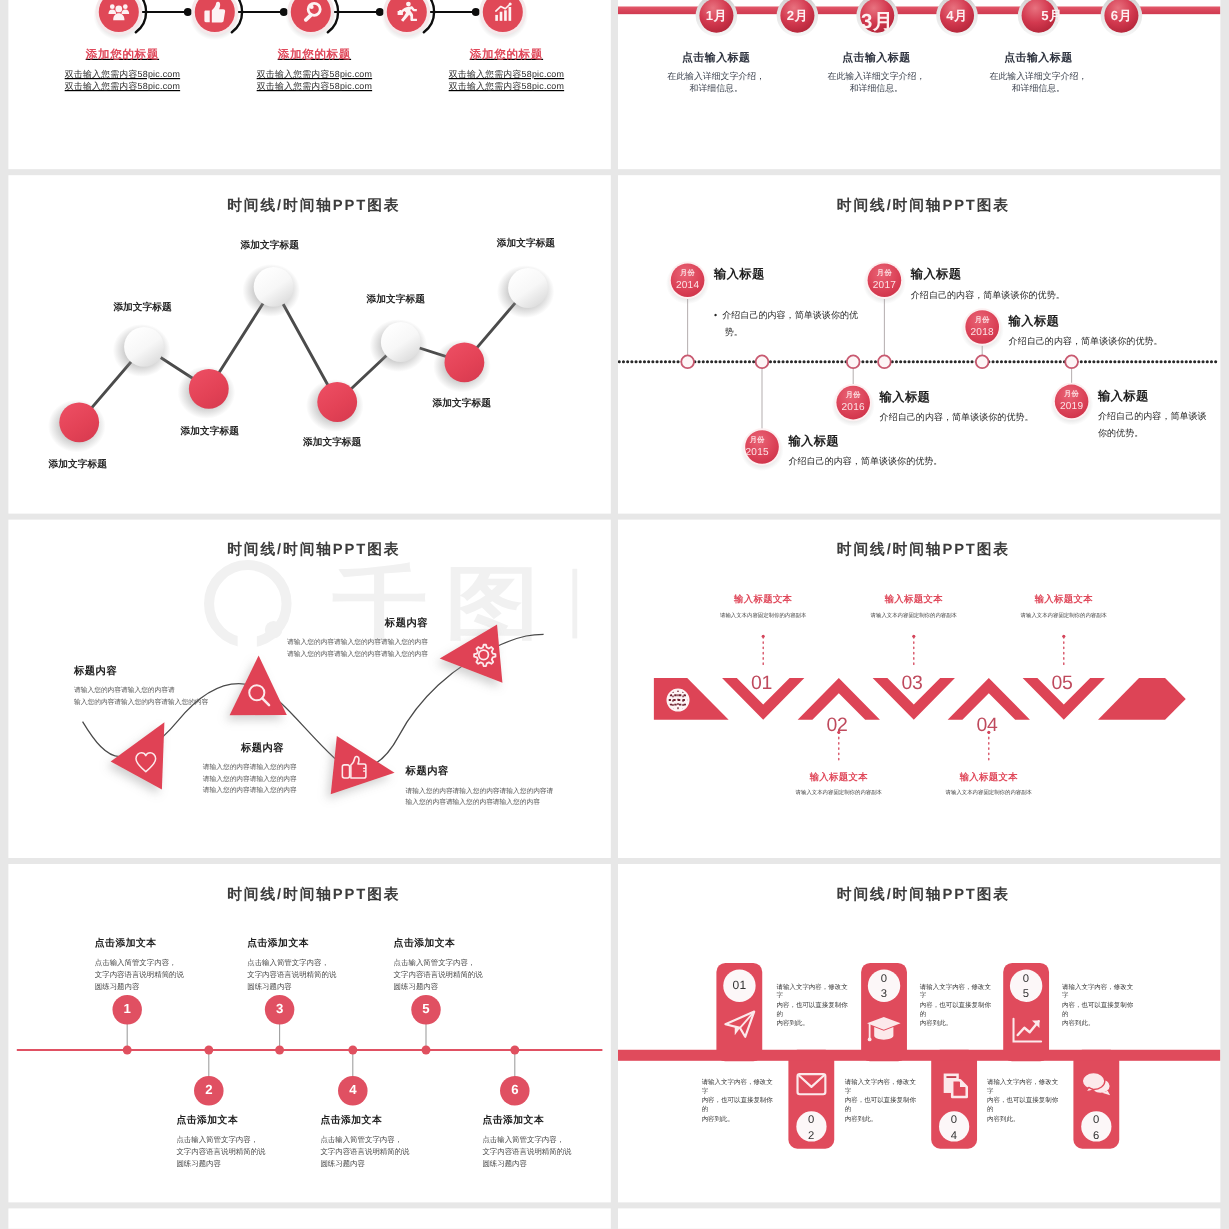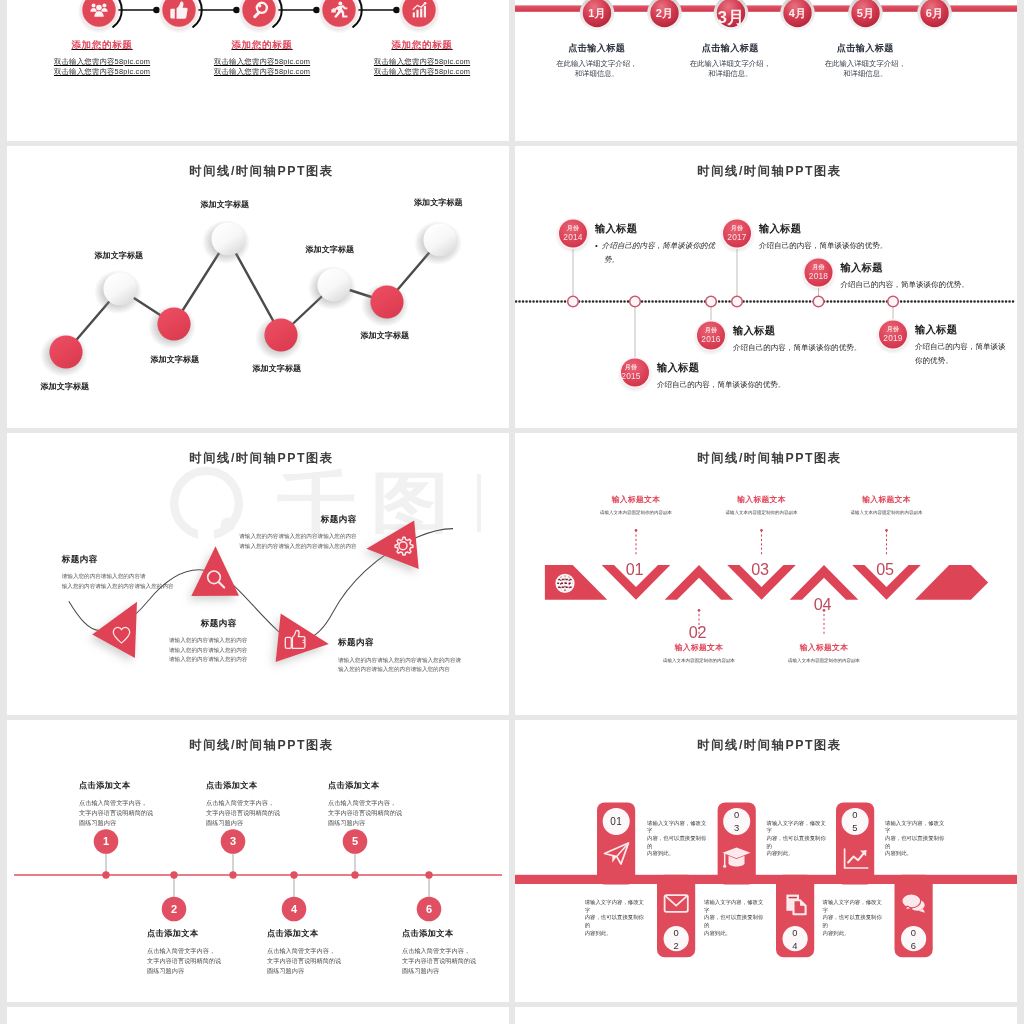--- a/index.html
+++ b/index.html
@@ -166,21 +166,21 @@
       <circle cx="350.5" cy="154" r="17.3" fill="url(#s2ring)"></circle>
         <circle cx="350.5" cy="154" r="14.2" fill="url(#s2circ)"></circle>
       <circle cx="419.5" cy="154" r="17.3" fill="url(#s2ring)"></circle>
         <circle cx="419.5" cy="154" r="14.2" fill="url(#s2circ)"></circle>
     </g>
   </svg>
   <div class="ct" style="left:62px;top:147px;width:40px;font-size:11px;font-weight:bold;color:#fdf0f1;letter-spacing:.3px;"><span>1月</span></div>
   <div class="ct" style="left:129.5px;top:147px;width:40px;font-size:11px;font-weight:bold;color:#fdf0f1;letter-spacing:.3px;"><span>2月</span></div>
   <div class="ct" style="left:196px;top:147px;width:40px;font-size:17px;font-weight:bold;color:#fdf0f1;letter-spacing:.3px;"><span>3月</span></div>
   <div class="ct" style="left:262.5px;top:147px;width:40px;font-size:11px;font-weight:bold;color:#fdf0f1;letter-spacing:.3px;"><span>4月</span></div>
-  <div class="ct" style="left:330.5px;top:147px;width:40px;font-size:11px;font-weight:bold;color:#fdf0f1;letter-spacing:.3px;"><span>5月</span></div>
+  <div class="ct" style="left:330.5px;top:147px;width:40px;font-size:11px;font-weight:bold;color:#fdf0f1;letter-spacing:.3px;text-align:right;"><span>5月</span></div>
   <div class="ct" style="left:399.5px;top:147px;width:40px;font-size:11px;font-weight:bold;color:#fdf0f1;letter-spacing:.3px;"><span>6月</span></div>
 
   <div class="s2cap" style="left:1.8px;top:183px;">
     <div class="t">点击输入标题</div>
     <div class="l">在此输入详细文字介绍，</div>
     <div class="l" style="margin-top:0">和详细信息。</div>
   </div>
   <div class="s2cap" style="left:135.3px;top:183px;">
     <div class="t">点击输入标题</div>
     <div class="l">在此输入详细文字介绍，</div>
@@ -317,21 +317,21 @@
     <div style="font-size:6px;color:#fcdfe2;font-weight:bold;letter-spacing:.3px;line-height:8px;">月份</div>
     <div style="font-size:8.4px;color:#fce3e6;letter-spacing:.2px;line-height:10px;">2018</div>
   </div>
   <div class="ct s4badge" style="left:358px;top:179px;width:40px;">
     <div style="font-size:6px;color:#fcdfe2;font-weight:bold;letter-spacing:.3px;line-height:8px;">月份</div>
     <div style="font-size:8.4px;color:#fce3e6;letter-spacing:.2px;line-height:10px;">2019</div>
   </div>
 
   <div class="abs" style="left:80px;top:76px;width:125px;">
     <div class="s4h">输入标题</div>
-    <div class="s4b" style="margin-top:3px;padding-left:9px;text-indent:-9px;font-style:italic;">•&nbsp; <span>介绍自己的内容，简单谈谈你的优势。</span></div>
+    <div class="s4b" style="margin-top:20px;padding-left:9px;text-indent:-9px;">•&nbsp; <span>介绍自己的内容，简单谈谈你的优势。</span></div>
   </div>
   <div class="abs" style="left:142px;top:215px;width:200px;">
     <div class="s4h">输入标题</div>
     <div class="s4b" style="margin-top:3px;">介绍自己的内容，简单谈谈你的优势。</div>
   </div>
   <div class="abs" style="left:218px;top:178px;width:137px;">
     <div class="s4h">输入标题</div>
     <div class="s4b" style="margin-top:3px;">介绍自己的内容，简单谈谈你的优势。</div>
   </div>
   <div class="abs" style="left:244px;top:76px;width:200px;">
@@ -466,21 +466,21 @@
     </g>
     <g fill="#d4455a">
       <circle cx="121.0" cy="97.2" r="1.3"></circle>
         <circle cx="184.0" cy="177.3" r="1.3"></circle>
         <circle cx="246.5" cy="97.2" r="1.3"></circle>
         <circle cx="309.0" cy="177.3" r="1.3"></circle>
         <circle cx="371.5" cy="97.2" r="1.3"></circle>
     </g>
   </svg>
   <div class="ct s6n" style="left:99.5px;top:130.0px;width:40px;">01</div>
-  <div class="ct s6n" style="left:162.5px;top:164.5px;width:40px;margin-top:28px;">02</div>
+  <div class="ct s6n" style="left:162.5px;top:164.5px;width:40px;">02</div>
   <div class="ct s6n" style="left:225.0px;top:130.0px;width:40px;">03</div>
   <div class="ct s6n" style="left:287.5px;top:164.5px;width:40px;">04</div>
   <div class="ct s6n" style="left:350.0px;top:130.0px;width:40px;">05</div>
 
   <div class="ct" style="left:41.0px;top:60.8px;width:160px;">
     <div class="s6h">输入标题文本</div>
     <div class="s6b" style="margin-top:4px;">请输入文本内容固定制你的内容副本</div>
   </div>
   <div class="ct" style="left:104.0px;top:209.0px;width:160px;">
     <div class="s6h">输入标题文本</div>

